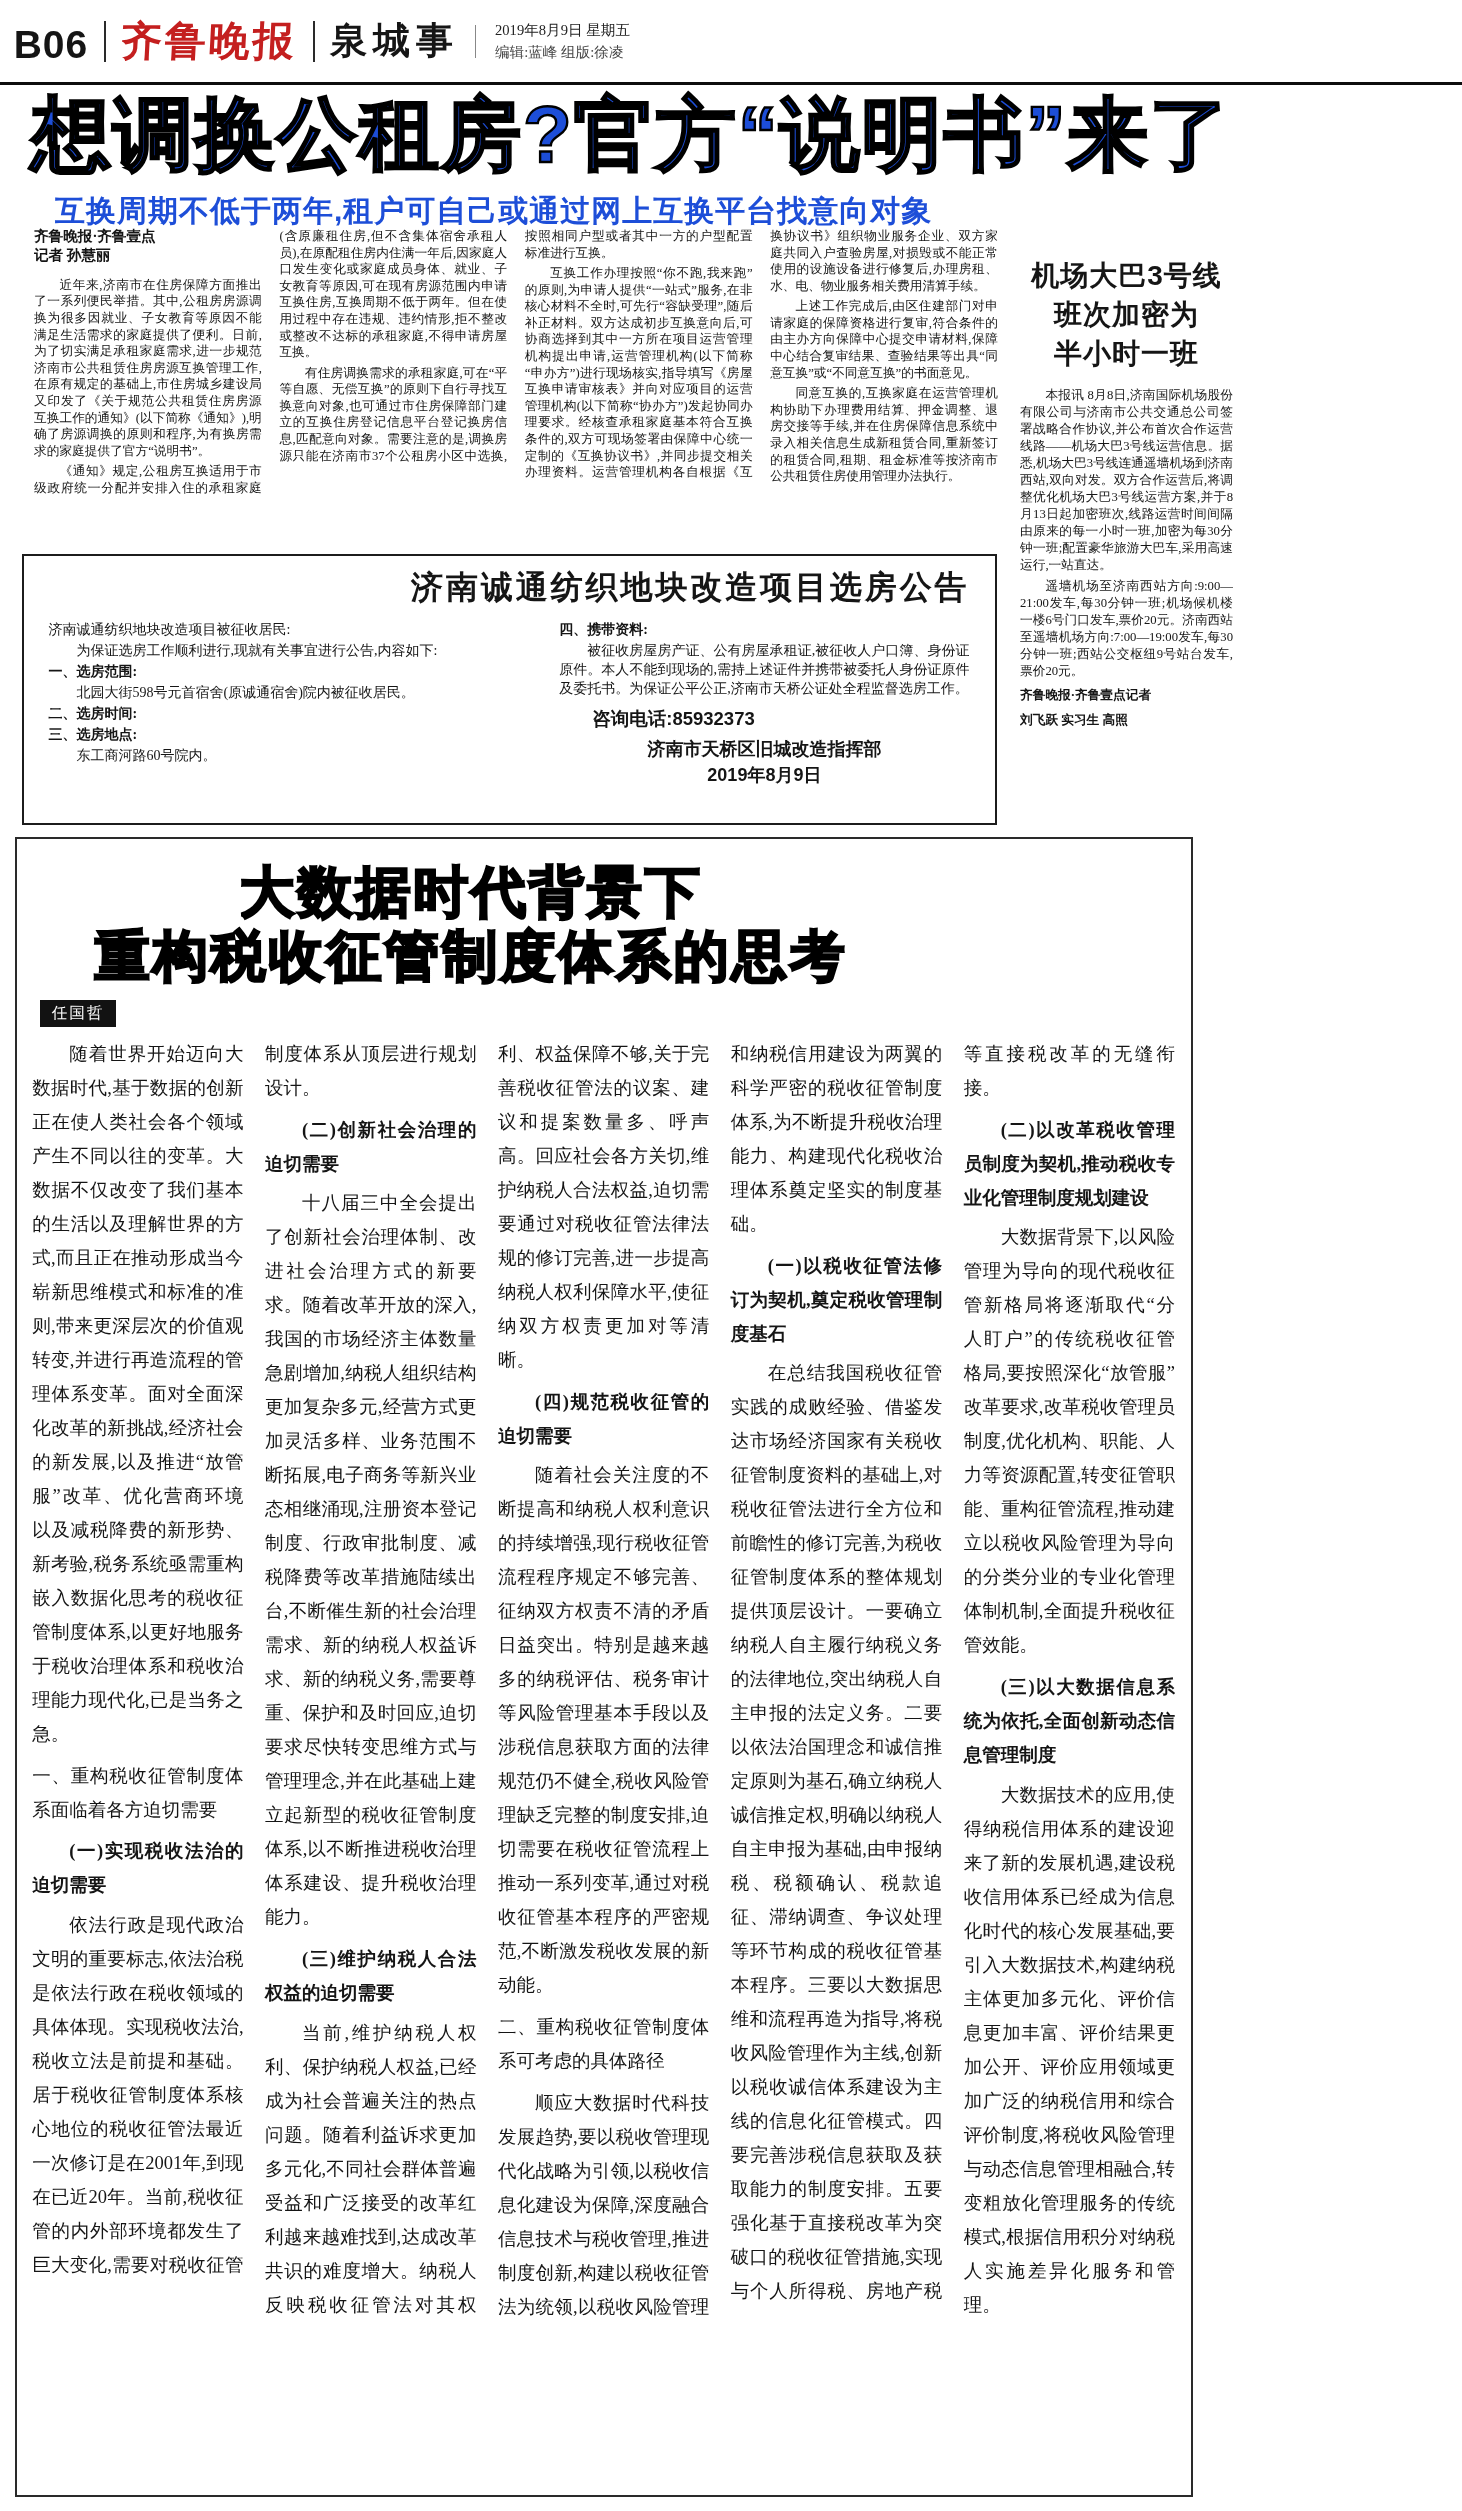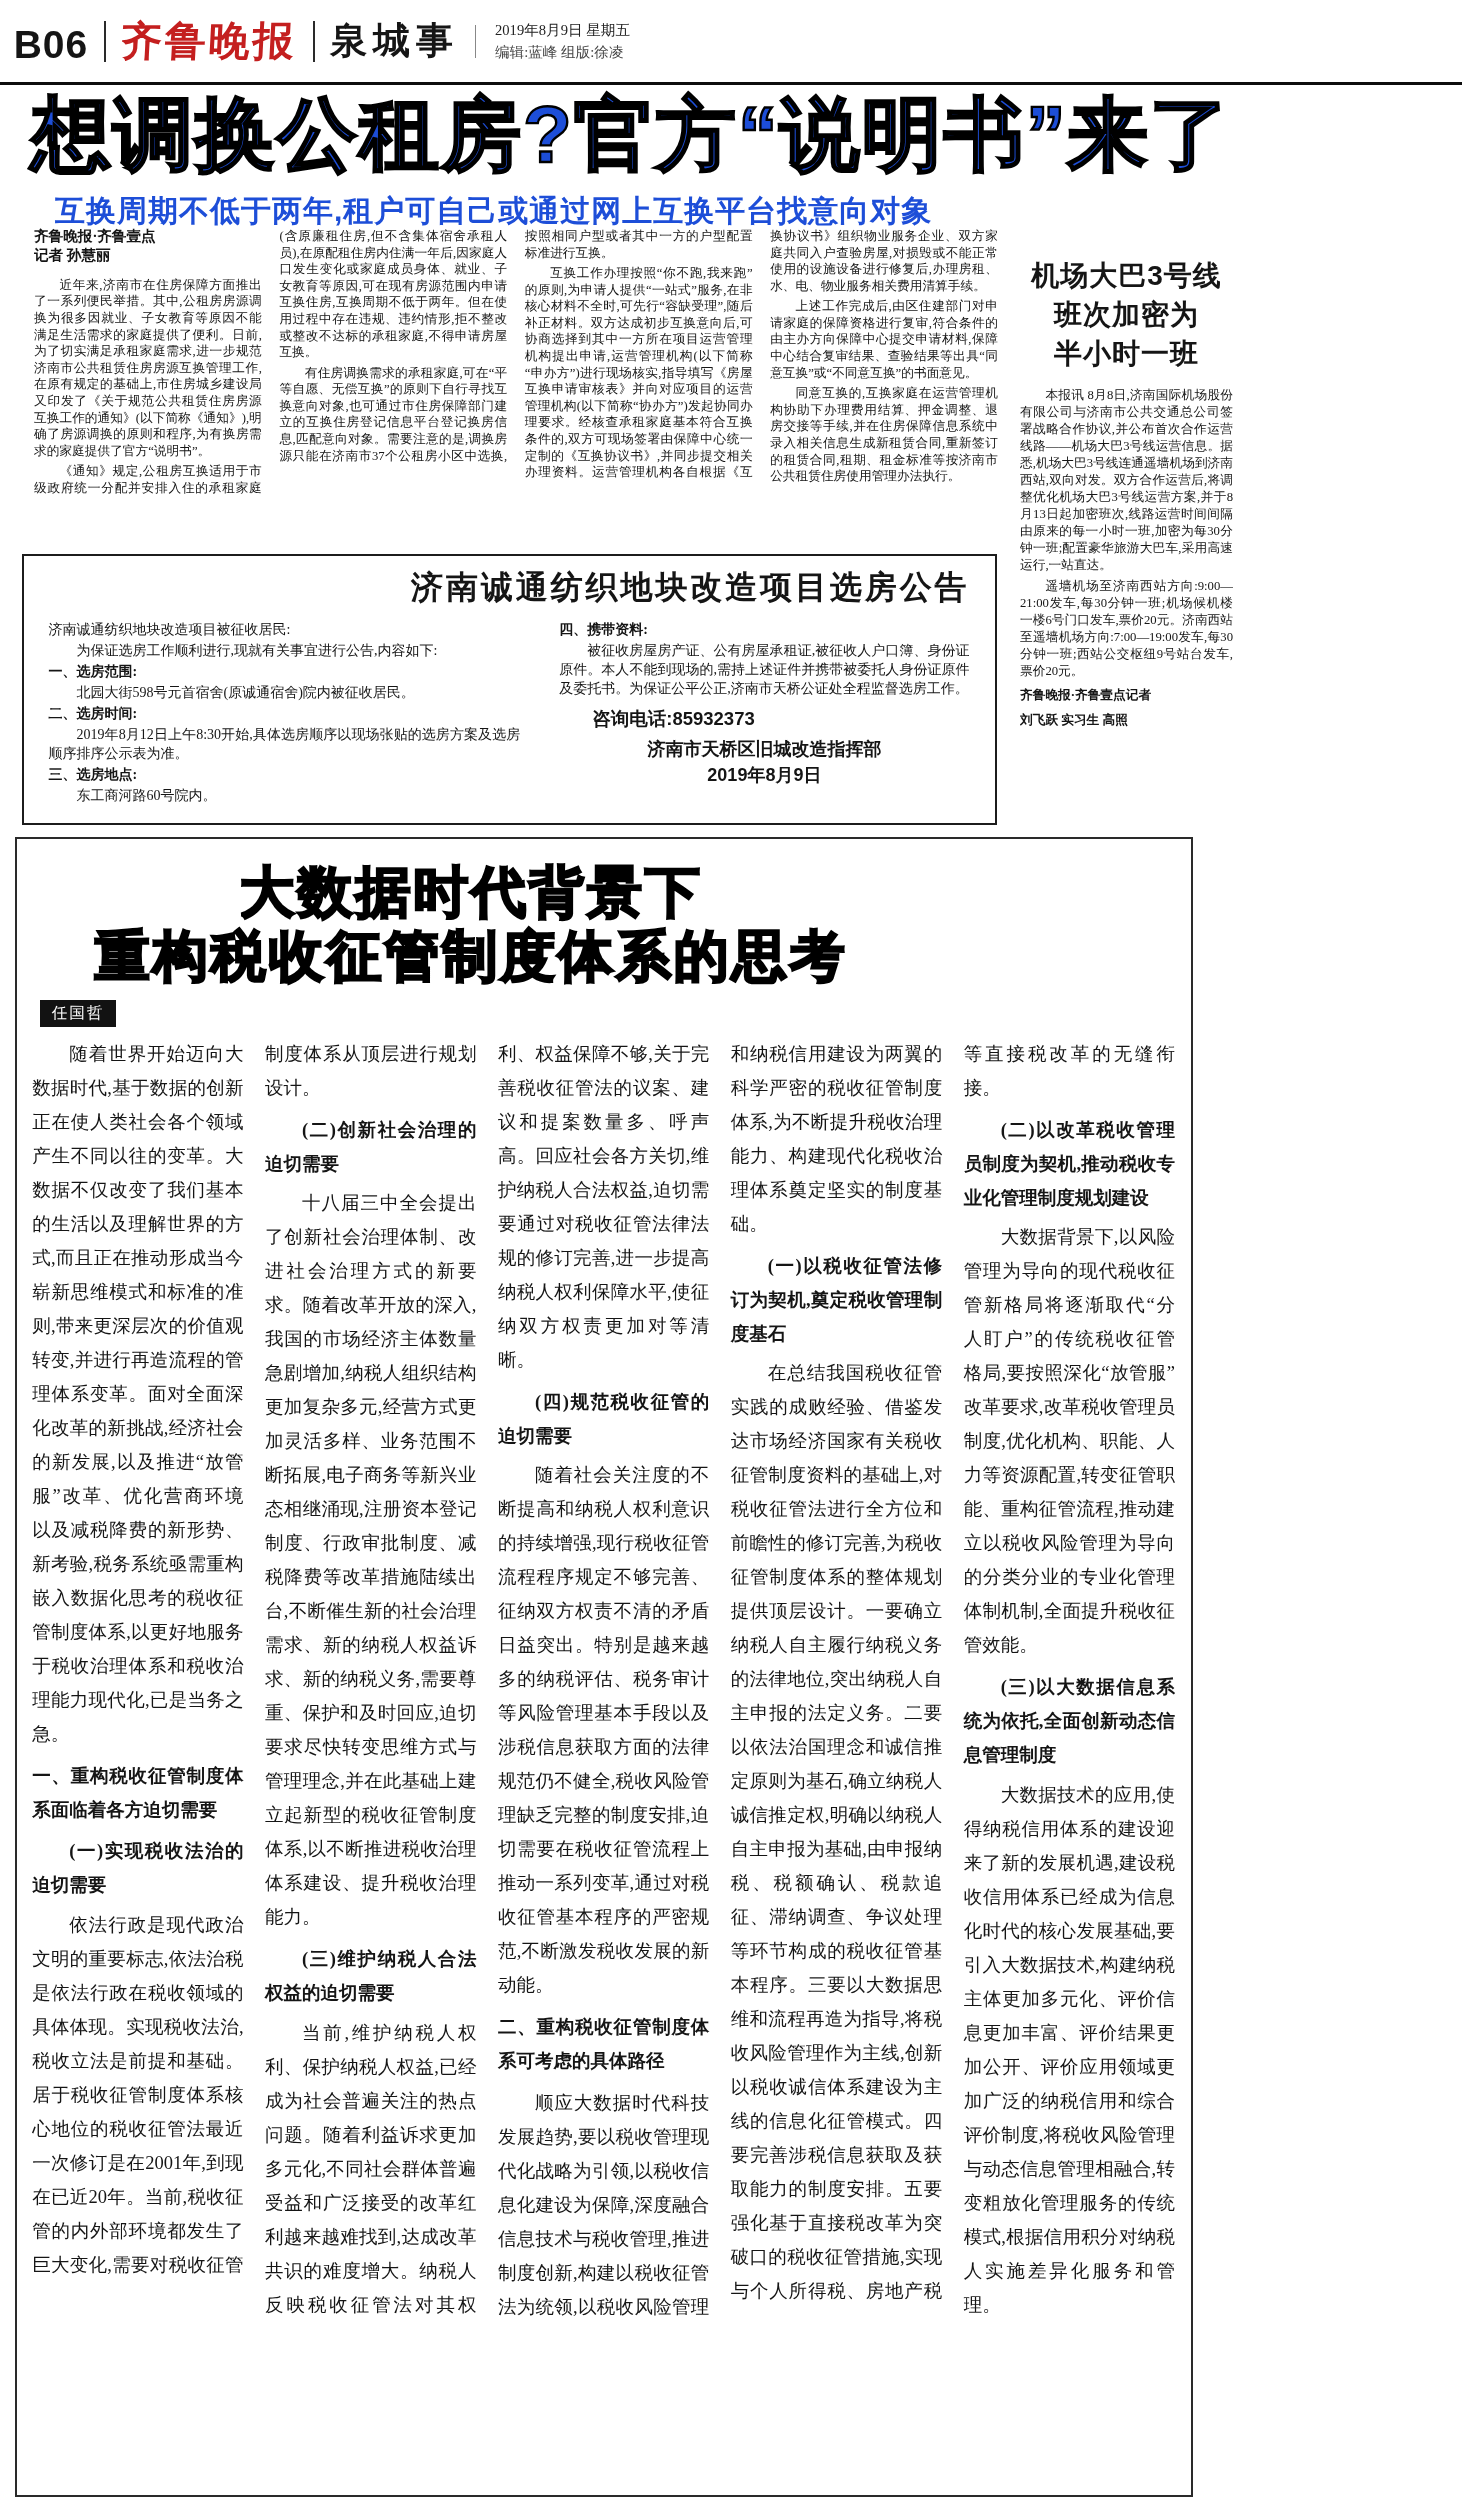--- a/index.html
+++ b/index.html
@@ -126,21 +126,21 @@
   }
   .essay-cols {
     height: 1412px;
     column-count: 5; column-gap: 21.5px;
     font-size: 18.5px; line-height: 34px; text-align: justify;
     overflow: hidden;
   }
   .essay-cols p { text-indent: 2em; margin-bottom: 7.8px; }
   .essay-cols p.intro { text-indent: 2em; }
   .essay-cols p.hd1 {
-    text-indent: 0; font-weight: 700; font-family: "Liberation Sans", sans-serif;
+    text-indent: 0; font-weight: 400; font-family: "Liberation Sans", sans-serif;
     margin: 5.9px 0 7.8px;
   }
   .essay-cols p.hd2 { font-weight: bold; margin: 3.9px 0 5.9px; }
 </style>
 </head>
 <body>
 
 <div class="page">
 
   <header class="masthead">
@@ -187,21 +187,20 @@
 
   <section class="notice">
     <div class="notice-title">济南诚通纺织地块改造项目选房公告</div>
     <div class="notice-cols">
       <div class="notice-left">
           <p class="salute">济南诚通纺织地块改造项目被征收居民:</p>
           <p>为保证选房工作顺利进行,现就有关事宜进行公告,内容如下:</p>
           <p class="hd">一、选房范围:</p>
           <p>北园大街598号元首宿舍(原诚通宿舍)院内被征收居民。</p>
           <p class="hd">二、选房时间:</p>
-          <p>2019年8月12日上午8:30开始,具体选房顺序以现场张贴的选房方案及选房顺序排序公示表为准。</p>
           <p class="hd">三、选房地点:</p>
           <p>东工商河路60号院内。</p>
         </div>
       <div class="notice-right">
         <div>
             <p class="hd">四、携带资料:</p>
             <p>被征收房屋房产证、公有房屋承租证,被征收人户口簿、身份证原件。本人不能到现场的,需持上述证件并携带被委托人身份证原件及委托书。为保证公平公正,济南市天桥公证处全程监督选房工作。</p>
           </div>
         <div class="phone">咨询电话:85932373</div>
         <div class="sigblock">

